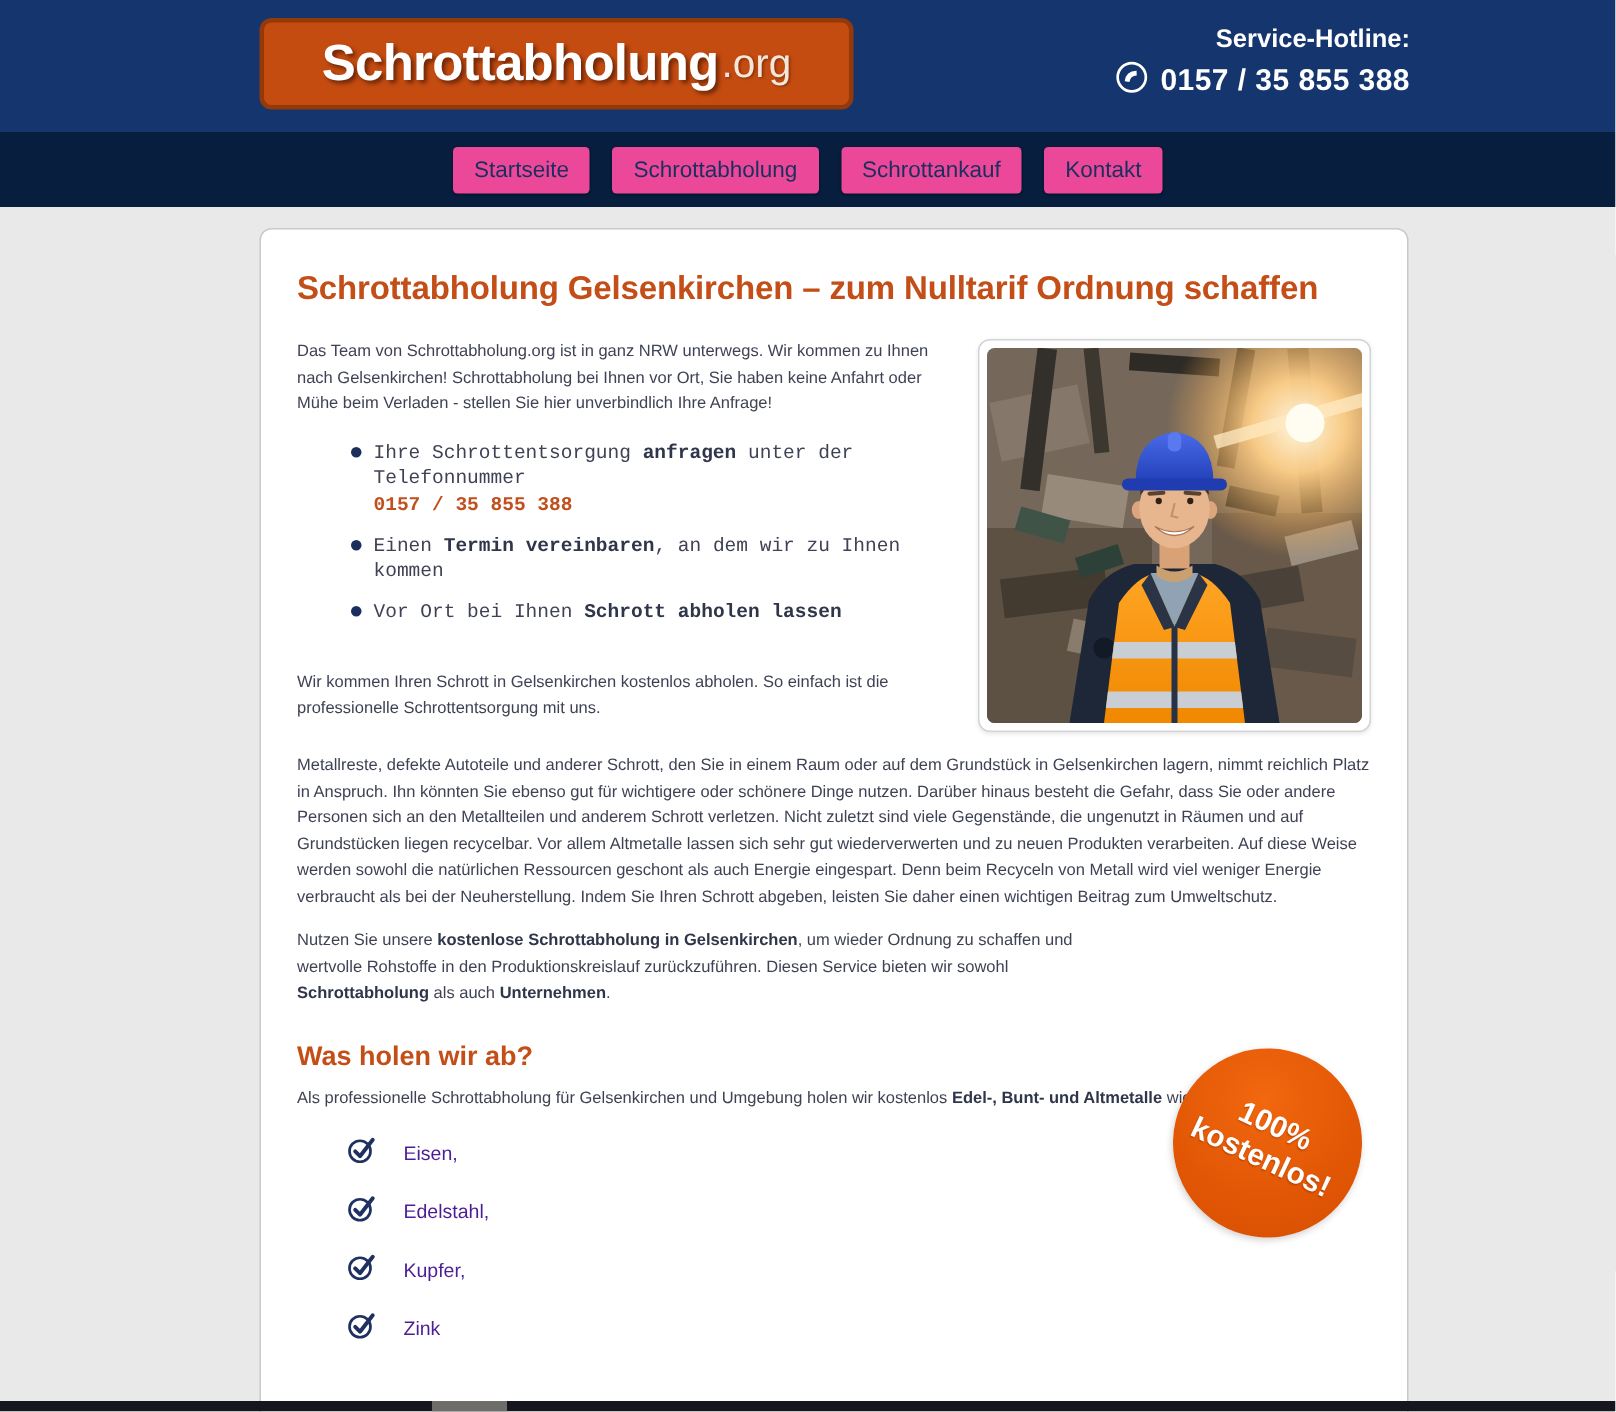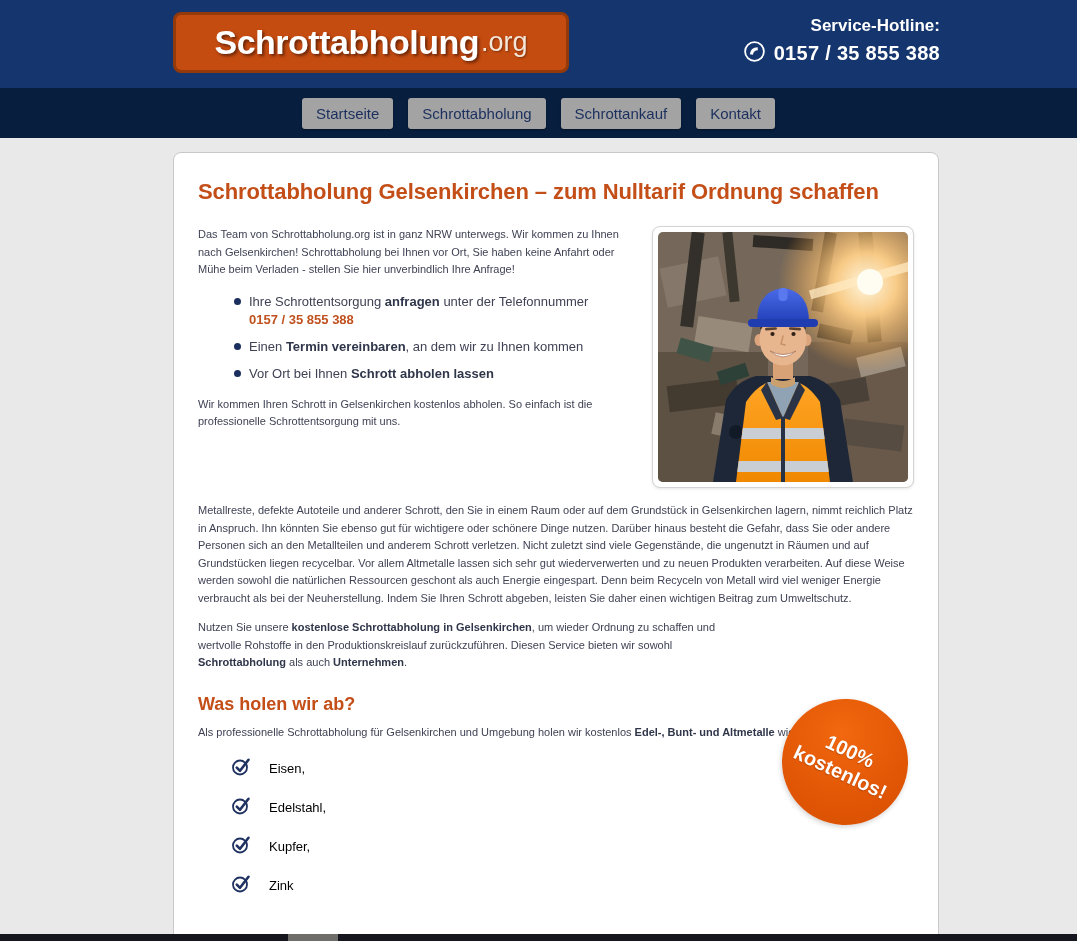--- a/index.html
+++ b/index.html
@@ -26,21 +26,21 @@
     text-shadow: 1px 1px 2px rgba(45,12,0,.45); }
   .hotline { position: absolute; right: 137px; top: 15px; text-align: right; color: #fff; }
   .hotline-label { font-size: 17px; font-weight: 700; line-height: 22px; }
   .hotline-row { display: flex; align-items: center; justify-content: flex-end; gap: 8px; margin-top: 3px; cursor: pointer; }
   .hotline-number { font-size: 20px; font-weight: 700; letter-spacing: .3px; }
 
   
   .main-nav { position: absolute; top: 88px; left: 0; width: 1077px; height: 50px;
     background: #071e3e; display: flex; align-items: center; justify-content: center; gap: 15px; }
   .nav-btn {
-    background: #a3a3a3; color: #1b2f5e; font-size: 15px; font-family: inherit;
+    background: #ec4899; color: #1b2f5e; font-size: 15px; font-family: inherit;
     border: none; border-radius: 3px; padding: 6px 14px; height: 31px; line-height: 19px;
     cursor: pointer; box-shadow: 0 1px 2px rgba(0,0,0,.35);
   }
 
   
   .card {
     position: absolute; left: 173px; top: 152px; width: 766px; height: 840px;
     background: #fff; border: 1px solid #c9c9c9; border-radius: 8px;
     padding: 26px 24px 0 24px;
   }
@@ -51,21 +51,21 @@
   .p-nutzen { width: 548px; }
   .p-long { clear: both; }
 
   .hero-frame {
     float: right; width: 262px; height: 262px; margin: 0 0 14px 18px;
     background: #fff; border: 1px solid #d4d4d4; border-radius: 8px; padding: 5px;
     box-shadow: 0 1px 3px rgba(0,0,0,.10);
   }
   .hero-frame svg { border-radius: 5px; display: block; }
 
-  ul.steps { list-style: none; margin: 14px 0 14px 0; padding: 0 0 0 36px; }
+  ul.steps { list-style: none; margin: 14px 0 31px 0; padding: 0 0 0 36px; font-family: Liberation Mono, monospace; }
   ul.steps li { position: relative; padding-left: 15px; margin-bottom: 10px;
     font-size: 13px; line-height: 17px; color: #3f4254; }
   ul.steps li::before { content: ""; position: absolute; left: 0; top: 5px;
     width: 7px; height: 7px; border-radius: 50%; background: #1b2f5e; }
   .phone-line { display: block; color: #c0511f; font-weight: 700; margin-top: 1px; }
 
   .cta-btn {
     display: inline-block; margin: 5px 0 15px 0; cursor: pointer;
     background: linear-gradient(#f36c18, #dc5306); color: #fff;
     font-family: inherit; font-size: 15.5px; font-weight: 700;
@@ -77,21 +77,21 @@
     position: absolute; right: 30px; top: 546px; width: 126px; height: 126px;
     border-radius: 50%; transform: rotate(25deg);
     background: radial-gradient(circle at 38% 30%, #f1680f 0%, #e25705 55%, #d64e03 100%);
     color: #fff; font-weight: 700; font-size: 20px; line-height: 23px;
     display: flex; flex-direction: column; align-items: center; justify-content: center;
     box-shadow: 0 2px 5px rgba(0,0,0,.18); text-shadow: 0 1px 1px rgba(120,40,0,.4);
   }
 
   ul.checks { list-style: none; margin: 16px 0 0 0; padding: 0 0 0 33px; }
   ul.checks li { display: flex; align-items: center; gap: 15px; margin-bottom: 17px;
-    font-size: 13px; color: #000000; }
+    font-size: 13px; color: #4c1d95; }
 
   
   .bottom-bar { position: absolute; left: 0; bottom: 0; width: 1077px; height: 7px;
     background: #16161e; z-index: 20; }
   .bottom-thumb { position: absolute; left: 288px; top: 0; width: 50px; height: 7px; background: #6f6d69; }
 </style>
 </head>
 <body>
 
 <div id="viewport">

